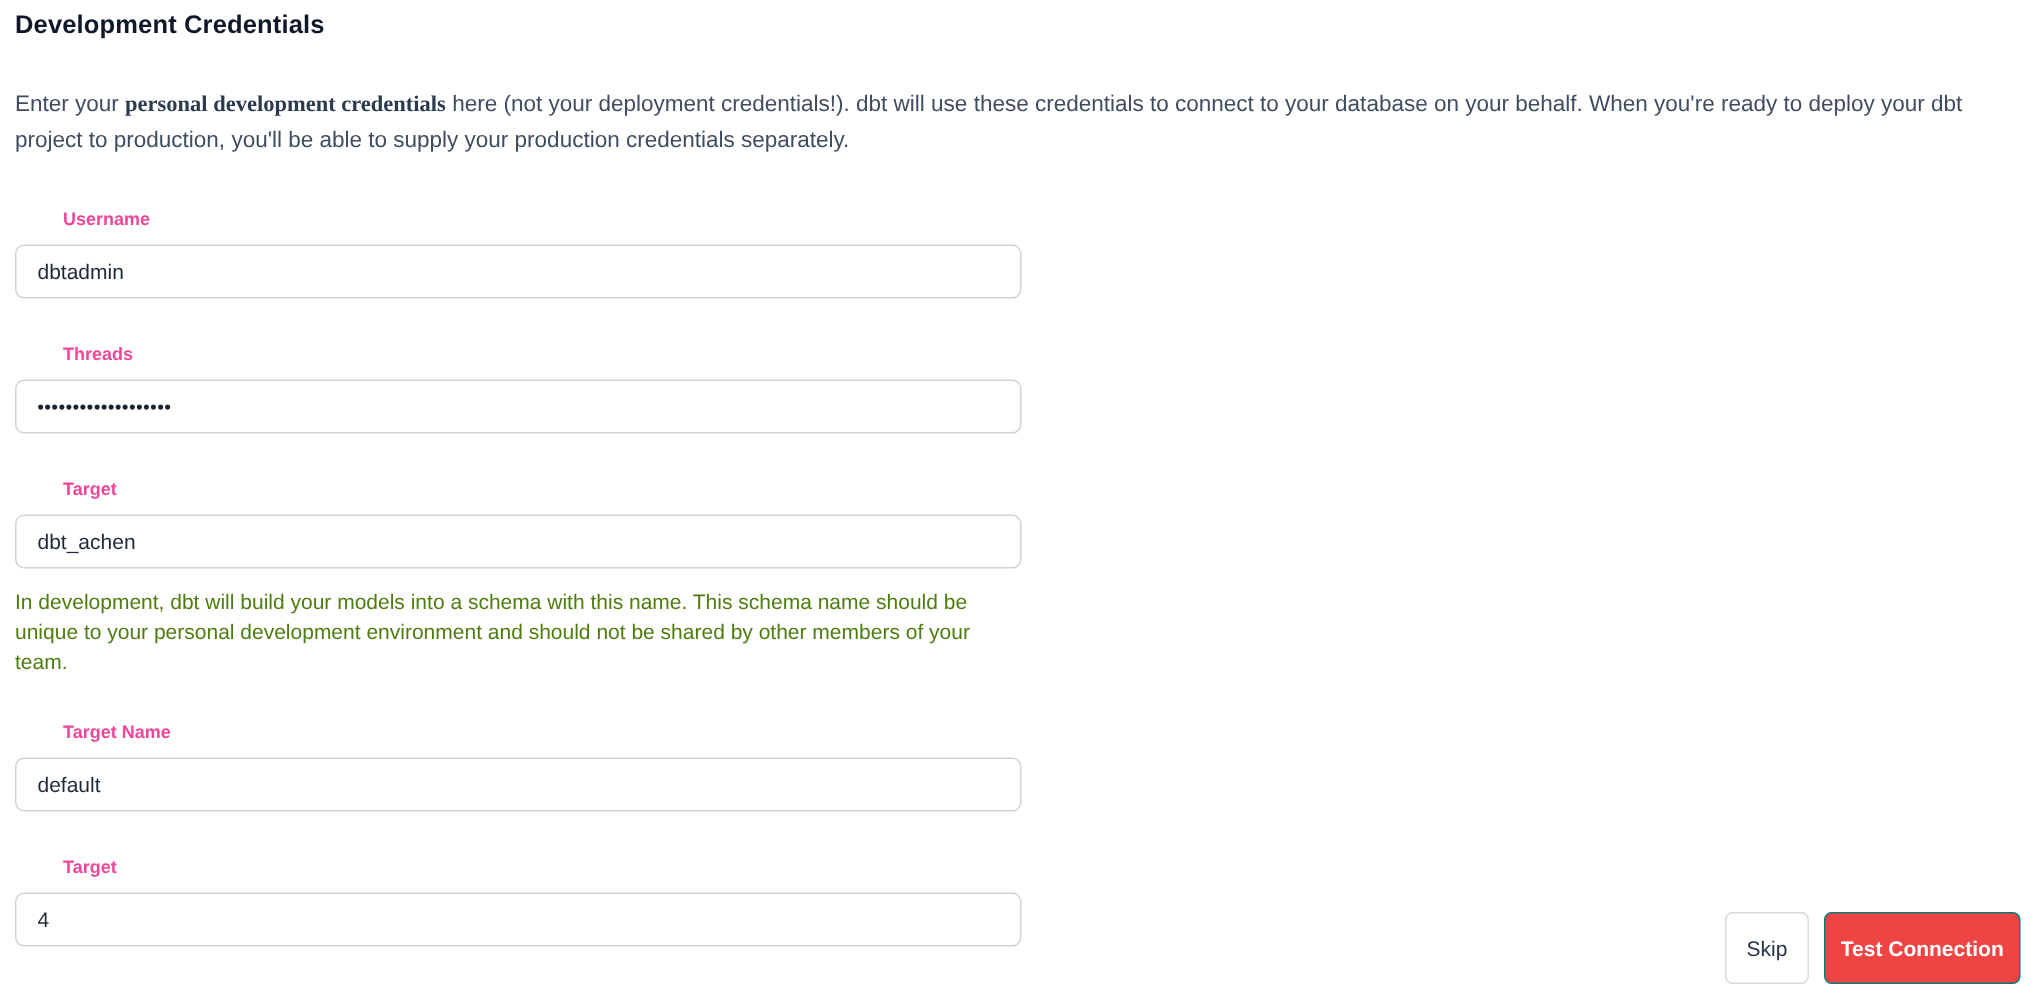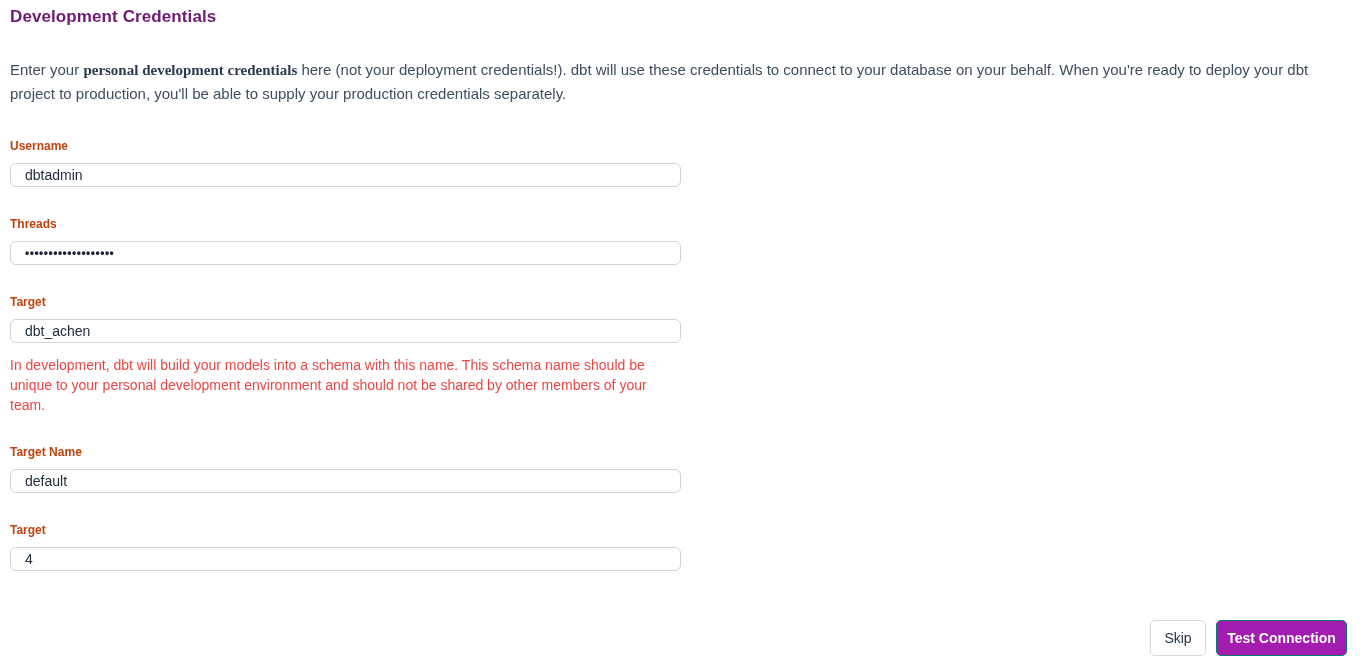--- a/index.html
+++ b/index.html
@@ -12,92 +12,93 @@
   }
   .page {
     position: relative;
     width: 1360px;
     height: 663px;
     padding: 7px 13px 0 10px;
   }
   .page-title {
     font-size: 17px;
     font-weight: 700;
-    color: #701a75;
+    color: #0f172a;
     letter-spacing: 0.1px;
   }
   .intro {
     margin-top: 31px;
     max-width: 1332px;
     font-size: 15px;
     line-height: 24px;
     color: #3f4d61;
   }
   .intro strong { color: #2c3a50; font-weight: 700; font-family: Liberation Serif, serif; }
   .form-area { margin-top: 33px; }
   .field { margin-bottom: 30px; }
   .field-label {
     display: block;
     font-size: 12px;
     font-weight: 700;
-    color: #c2410c;
+    color: #ec4899;
     margin-bottom: 10px;
+    margin-left: 32px;
   }
   .text-input {
     display: block;
     width: 671px;
-    height: 24px;
+    height: 36px;
     border: 1px solid #cdd3da;
     border-radius: 6px;
     background: #ffffff;
     padding: 0 14px;
     font-family: "Liberation Sans", sans-serif;
     font-size: 14px;
     color: #1d2939;
     outline: none;
   }
   .text-input.password-dots {
     font-size: 12px;
     letter-spacing: 0.5px;
     font-weight: 700;
     color: #1a2332;
   }
   .field-help {
     margin-top: 12px;
     max-width: 662px;
     font-size: 14px;
     line-height: 20px;
-    color: #ef4444;
+    color: #4d7c0f;
   }
   .field-threads { margin-bottom: 0; }
   .footer {
     position: absolute;
     right: 13px;
     bottom: 7px;
     display: flex;
     align-items: center;
     gap: 10px;
   }
   .btn {
-    height: 36px;
+    height: 48px;
     border-radius: 5px;
     font-family: "Liberation Sans", sans-serif;
     font-size: 14px;
     cursor: pointer;
   }
   .btn-skip {
     width: 56px;
     background: #ffffff;
     border: 1px solid #d5d9de;
     color: #253447;
     font-weight: 400;
   }
   .btn-test {
     width: 131px;
-    background: #a21caf;
+    background: #ef4444;
     border: 1px solid #077c76;
     color: #ffffff;
     font-weight: 700;
   }
 </style>
 </head>
 <body>
 
 <div class="page">
 

